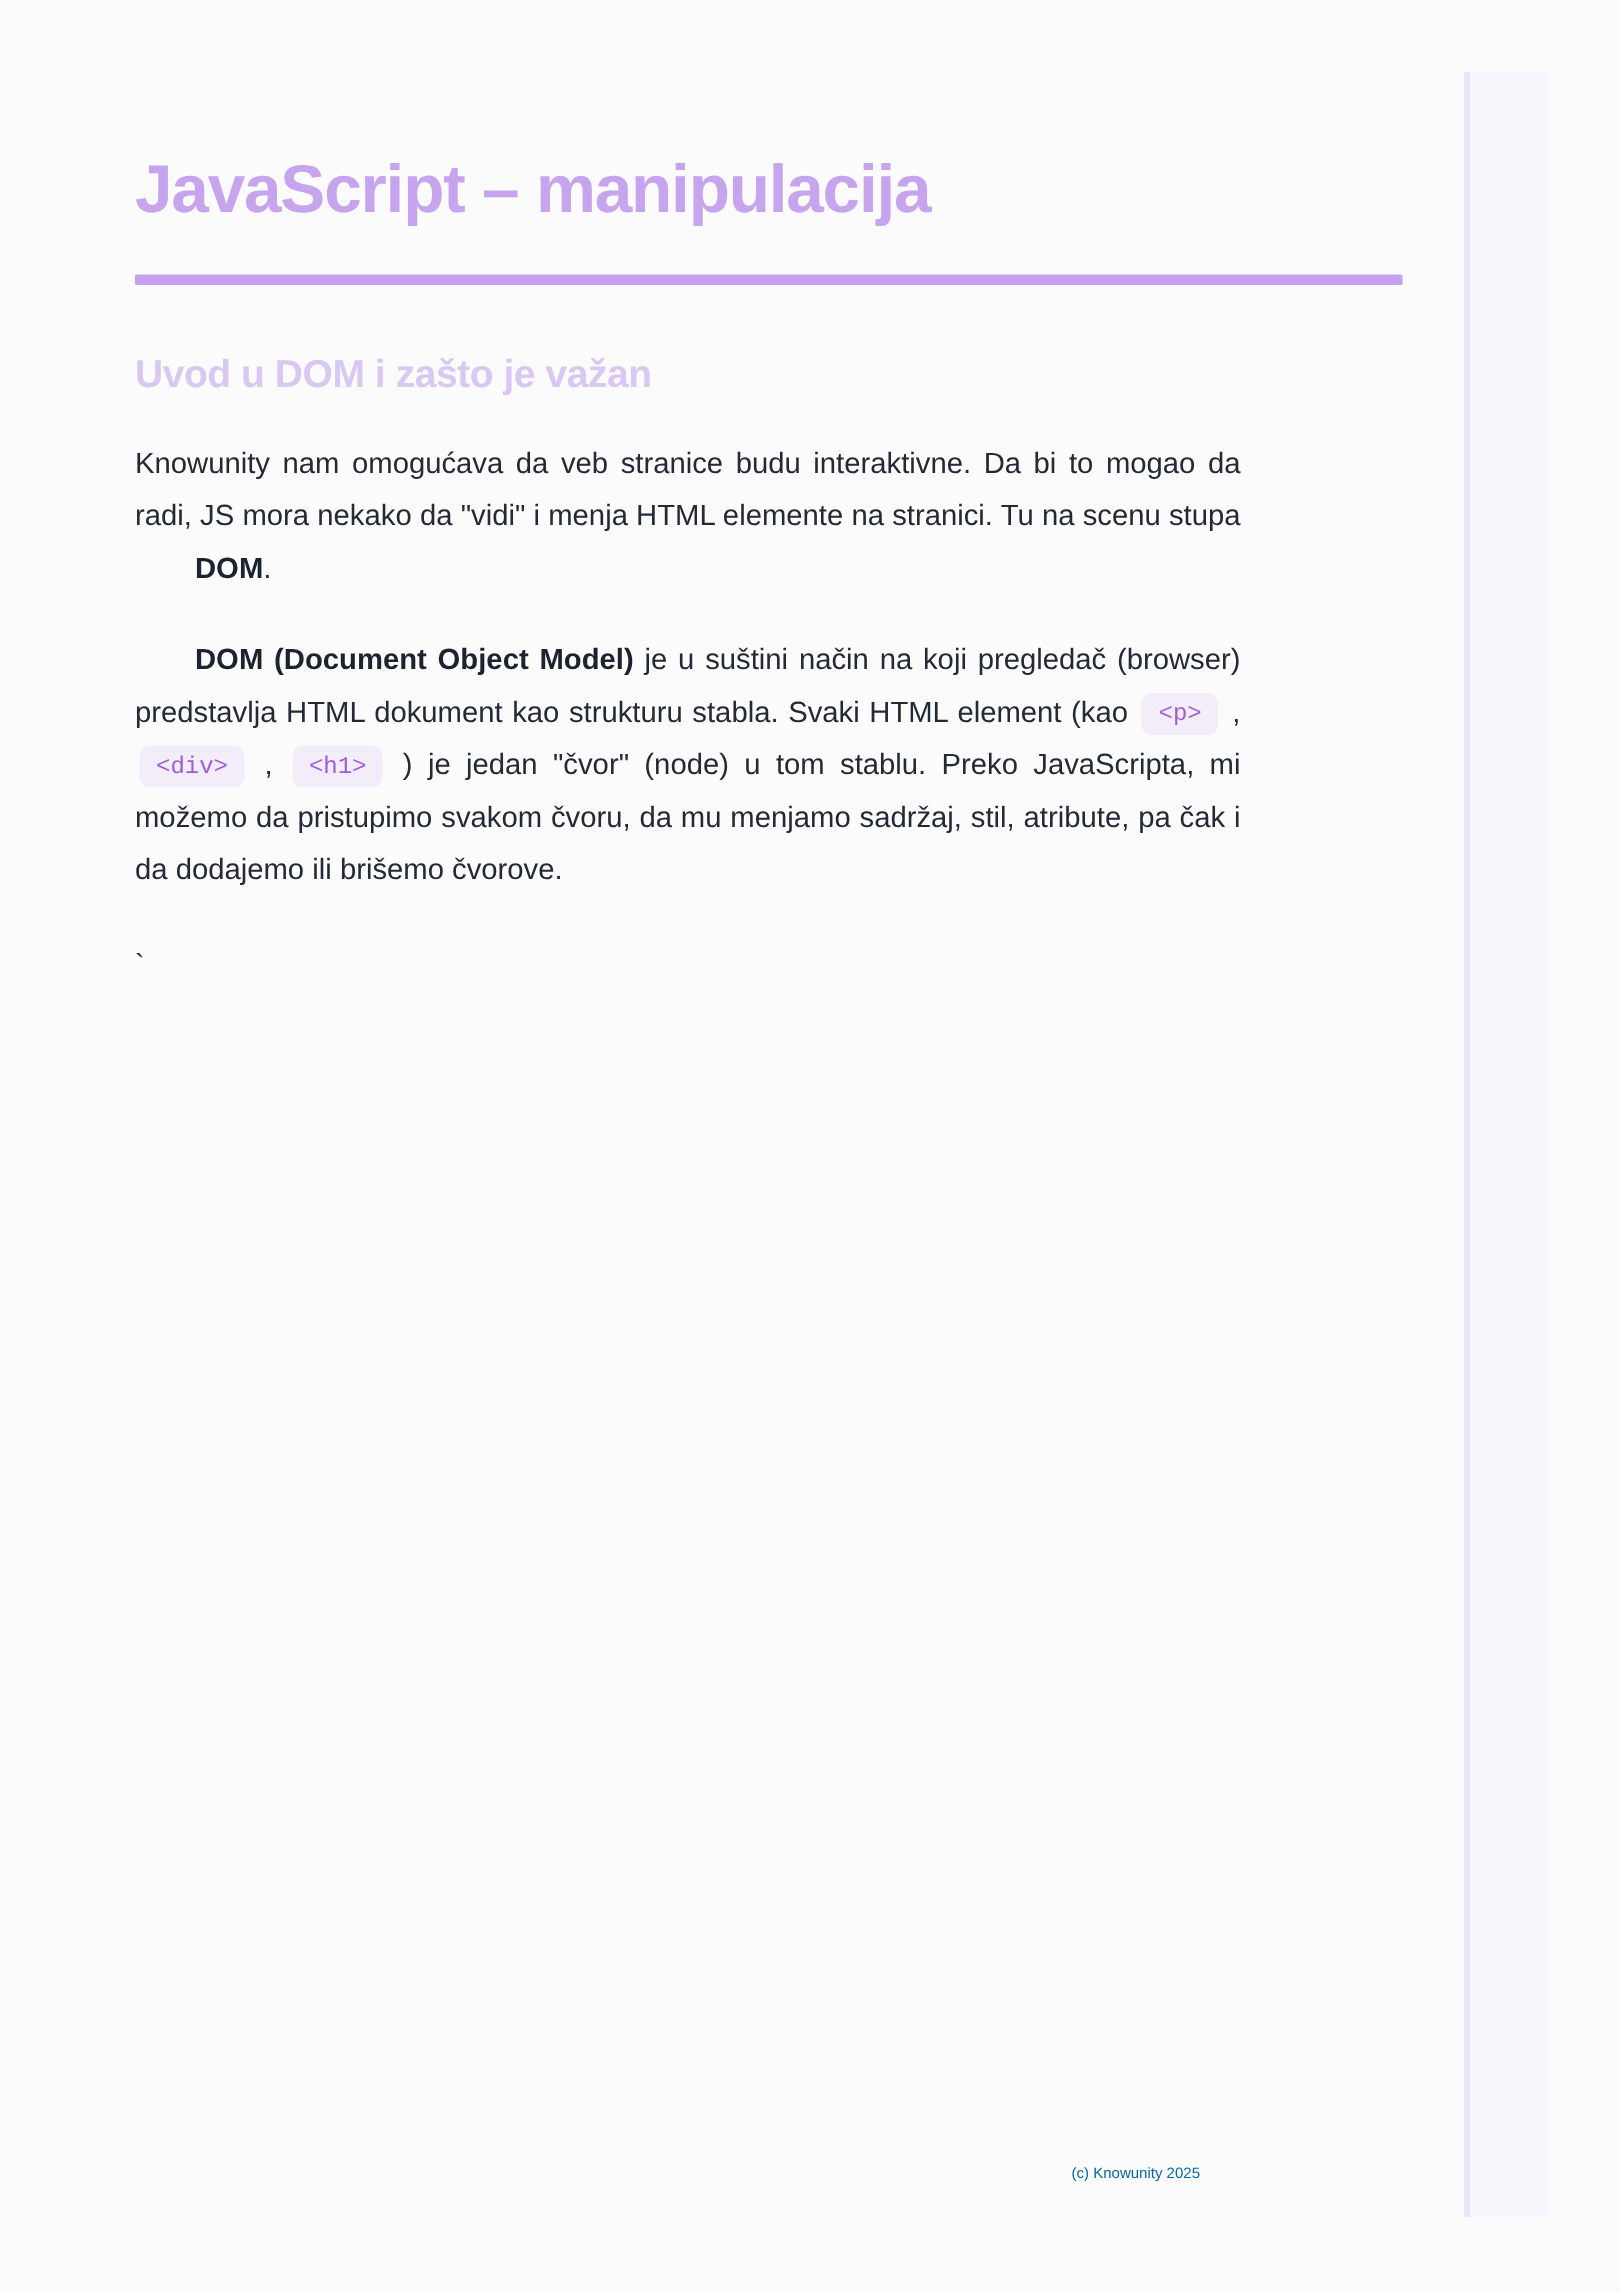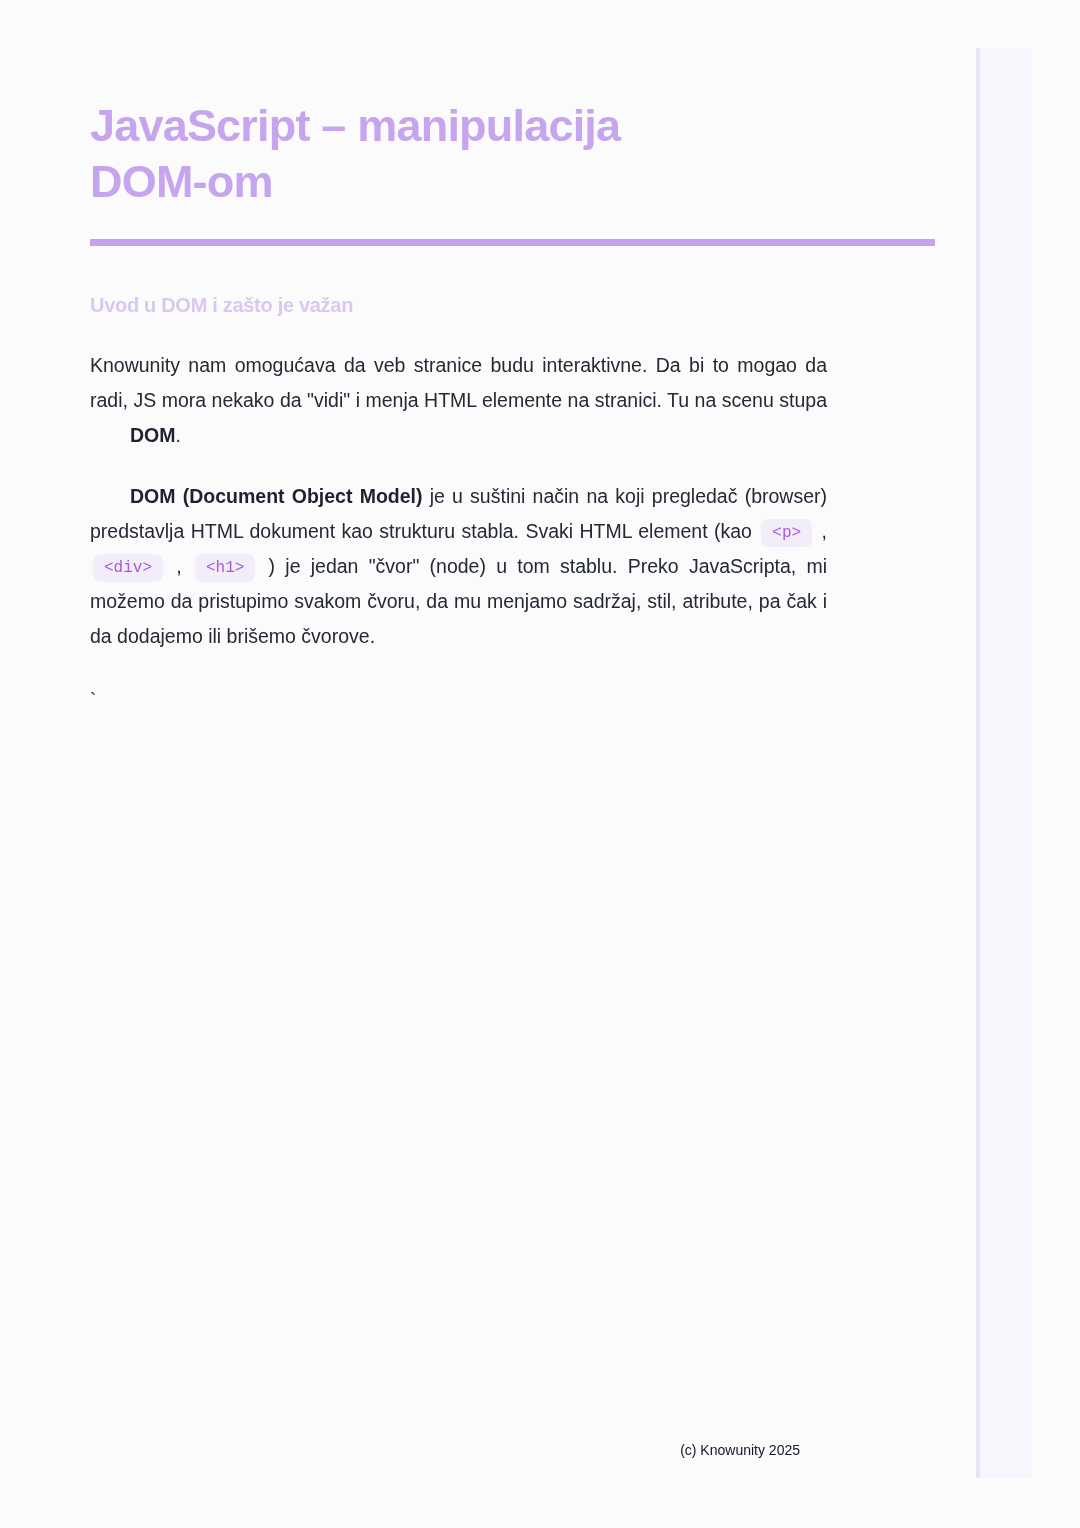--- a/index.html
+++ b/index.html
@@ -45,21 +45,21 @@
   h1.title .title-line { display: block; }
   .divider {
     margin-top: 29px;
     width: 845px;
     height: 7px;
     background: #c8a1ee;
     border-radius: 1px;
   }
   h2.section-heading {
     margin: 42px 0 0 0;
-    font-size: 20px;
+    font-size: 26px;
     line-height: 34px;
     font-weight: 700;
     letter-spacing: -0.3px;
     color: #d8c8f2;
   }
   p.body-text {
     width: 737px;
     margin: 26px 0 0 0;
     font-size: 19.5px;
     line-height: 35px;
@@ -82,38 +82,37 @@
   p.stray {
     margin-top: 28px;
     text-align: left;
     font-size: 19px;
     color: #232935;
   }
   .footer {
     position: absolute;
     top: 1441px;
     right: 70px;
-    font-size: 14px;
+    font-size: 10px;
     line-height: 18px;
-    color: #0f172a;
+    color: #0369a1;
     z-index: 3;
   }
 </style>
 </head>
 <body>
 
 <div class="page">
 
   <div class="side-stripe"></div>
 
   <div class="content">
 
     <h1 class="title">
       <span class="title-line">JavaScript – manipulacija</span>
-      <span class="title-line">DOM-om</span>
     </h1>
 
     <div class="divider"></div>
 
     <h2 class="section-heading">Uvod u DOM i zašto je važan</h2>
 
     <p class="body-text"><span>Knowunity nam omogućava da veb stranice budu interaktivne. Da bi to mogao da radi, JS mora nekako da "vidi" i menja HTML elemente na stranici. Tu na scenu stupa </span><strong>DOM</strong><span>.</span></p>
 
     <p class="body-text"><strong>DOM (Document Object Model)</strong><span> je u suštini način na koji pregledač (browser) predstavlja HTML dokument kao strukturu stabla. Svaki HTML element (kao </span><code class="chip">&lt;p&gt;</code><span> , </span><code class="chip">&lt;div&gt;</code><span> , </span><code class="chip">&lt;h1&gt;</code><span> ) je jedan "čvor" (node) u tom stablu. Preko JavaScripta, mi možemo da pristupimo svakom čvoru, da mu menjamo sadržaj, stil, atribute, pa čak i da dodajemo ili brišemo čvorove.</span></p>
 

